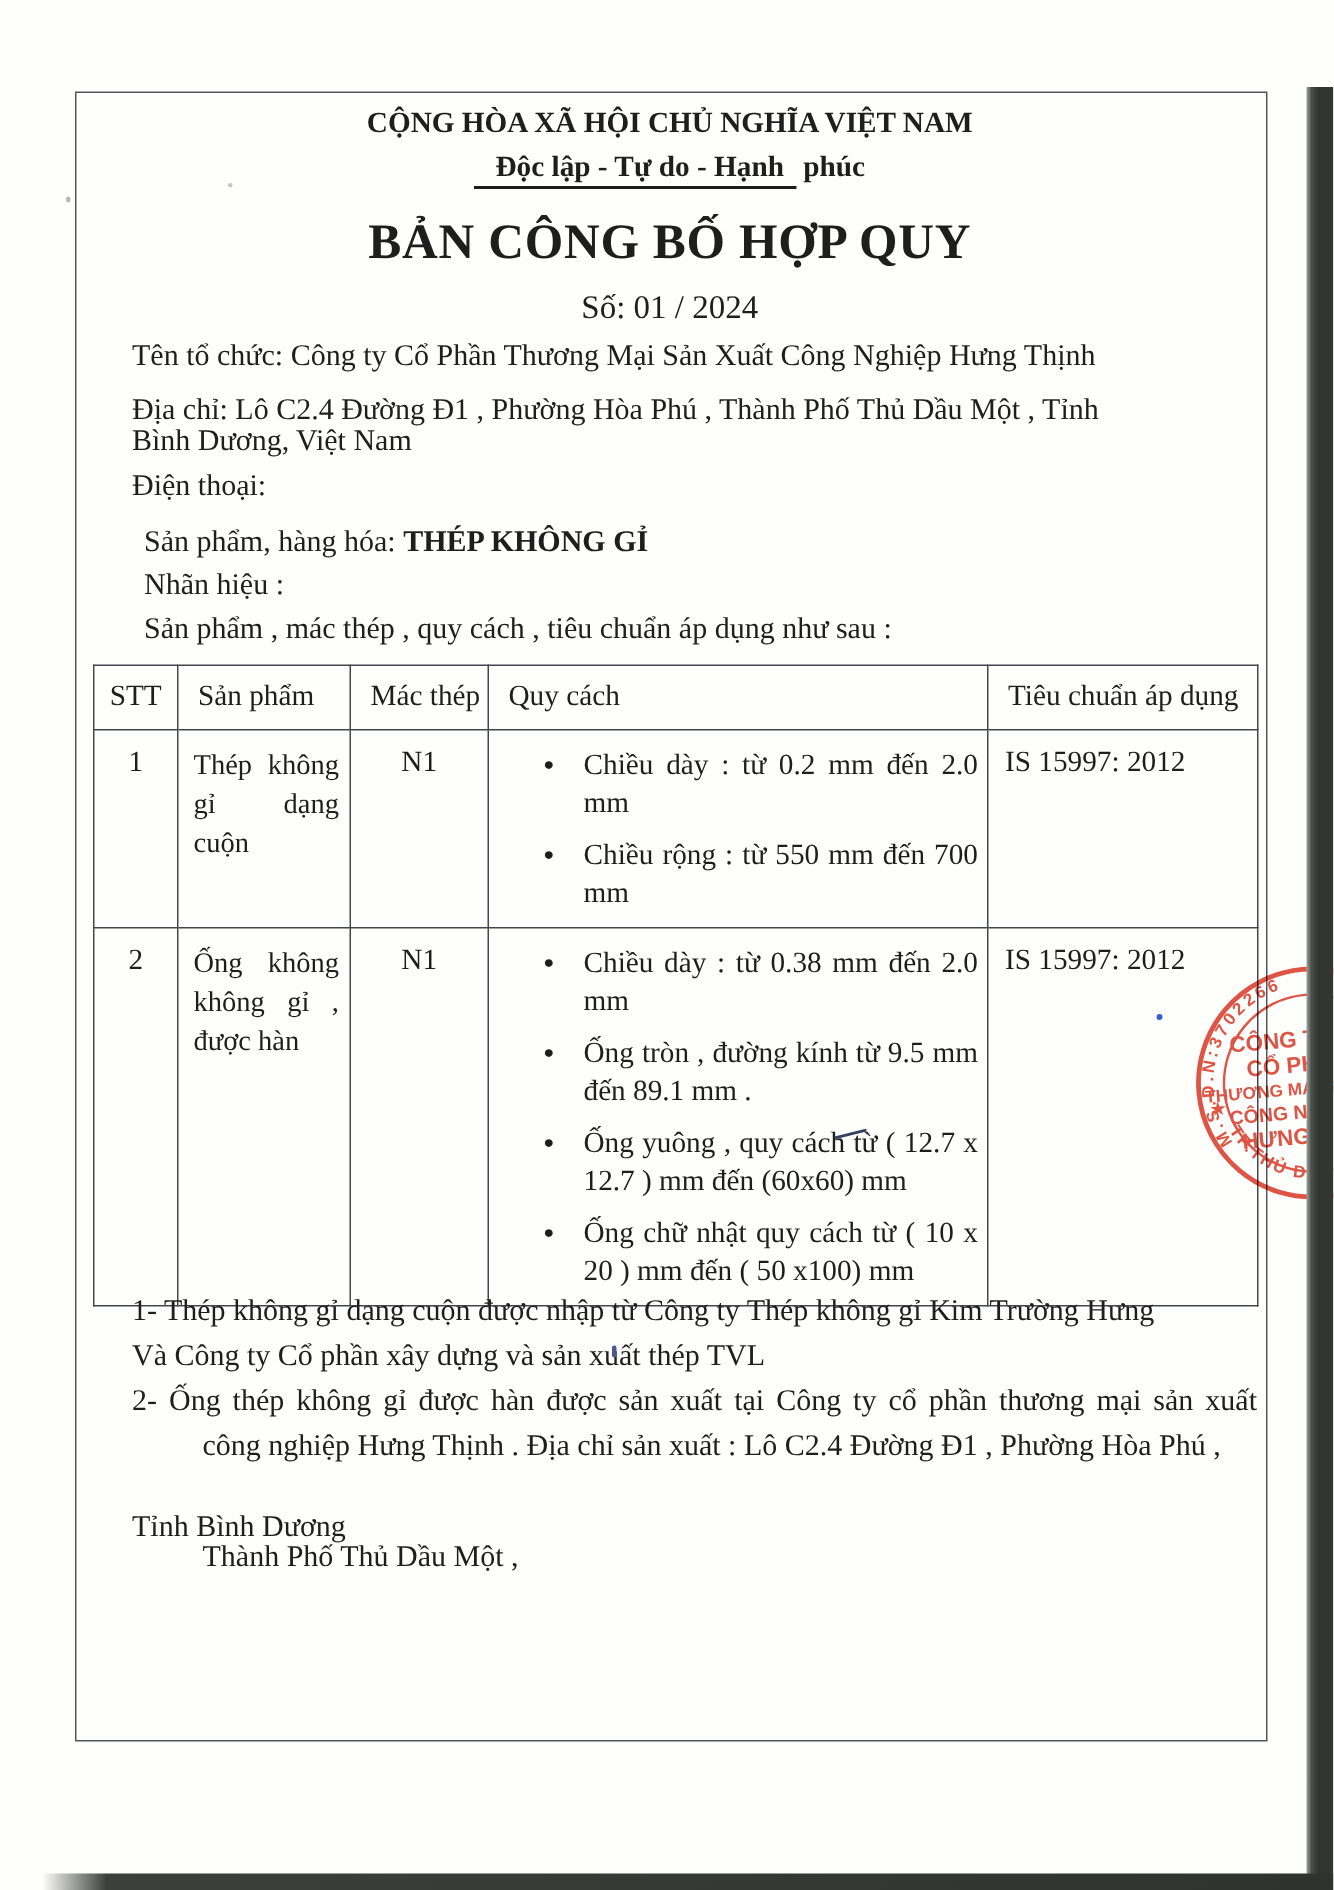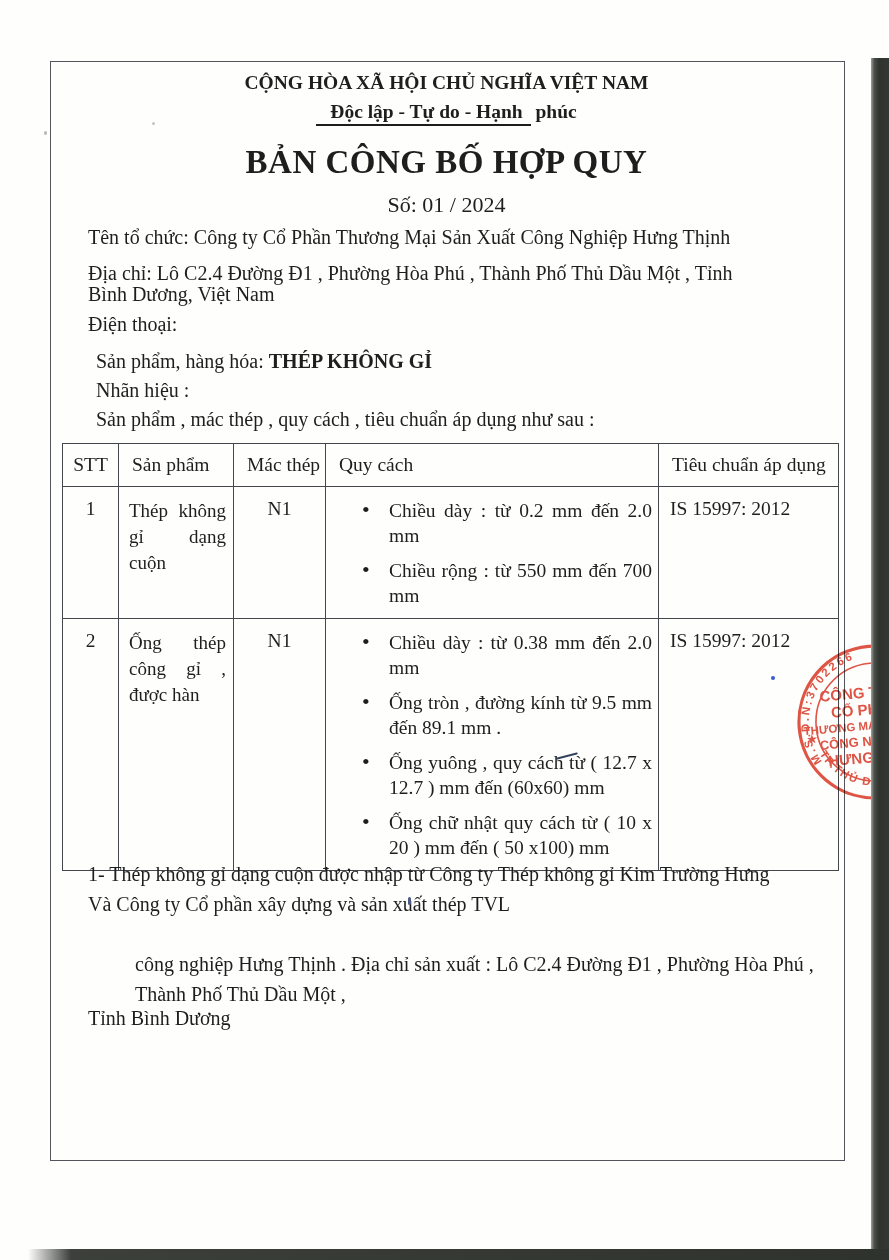--- a/index.html
+++ b/index.html
@@ -95,40 +95,41 @@
           <td>
             <ul class="specs">
               <li>Chiều dày : từ 0.2 mm đến 2.0 mm</li>
               <li>Chiều rộng : từ 550 mm đến 700 mm</li>
             </ul>
           </td>
           <td class="std">IS 15997: 2012</td>
         </tr>
         <tr class="r2">
           <td class="ctr">2</td>
-          <td class="prod">Ống thép công gỉ , được hàn</td>
+          <td class="prod">Ống không không gỉ , được hàn</td>
           <td class="ctr">N1</td>
           <td>
             <ul class="specs">
               <li>Chiều dày : từ 0.38 mm đến 2.0 mm</li>
               <li>Ống tròn , đường kính từ 9.5 mm đến 89.1 mm .</li>
               <li>Ống yuông , quy cách từ ( 12.7 x 12.7 ) mm đến (60x60) mm</li>
               <li>Ống chữ nhật quy cách từ ( 10 x 20 ) mm đến ( 50 x100) mm</li>
             </ul>
           </td>
           <td class="std">IS 15997: 2012</td>
         </tr>
       </tbody>
     </table>
   </div>
 
   <div class="line n" style="top:861px">1- Thép không gỉ dạng cuộn được nhập từ Công ty Thép không gỉ Kim Trường Hưng</div>
   <div class="line n" style="top:891px">Và Công ty Cổ phần xây dựng và sản xuất thép TVL</div>
+  <div class="line n w750 justify1" style="top:921px">2- Ống thép không gỉ được hàn được sản xuất tại Công ty cổ phần thương mại sản xuất</div>
   <div class="line" style="left:135px;top:951px">công nghiệp Hưng Thịnh . Địa chỉ sản xuất : Lô C2.4 Đường Đ1 , Phường Hòa Phú ,</div>
-  <div class="line" style="left:135px;top:981px">Thành Phố Thủ Dầu Một ,</div>
+  <div class="line" style="left:135px;top:1025px">Thành Phố Thủ Dầu Một ,</div>
   <div class="line n" style="top:1005px">Tỉnh Bình Dương</div>
 
   <svg class="stamp" viewBox="0 0 220 220">
     <defs>
       <path id="arcTop" d="M 56,148 A 66 66 0 1 1 175,121" fill="none"></path>
       <path id="arcBot" d="M 50,132 A 64 64 0 0 0 170,132" fill="none"></path>
     </defs>
     <circle cx="110" cy="110" r="76" fill="none" stroke="#dd4a39" stroke-width="3.2"></circle>
     <circle cx="110" cy="110" r="59" fill="none" stroke="#dd4a39" stroke-width="1.6"></circle>
     <text font-size="11.5" fill="#dd4a39" letter-spacing="2.2"><textPath href="#arcTop" startOffset="4">M.S.D.N:3702266</textPath></text>

